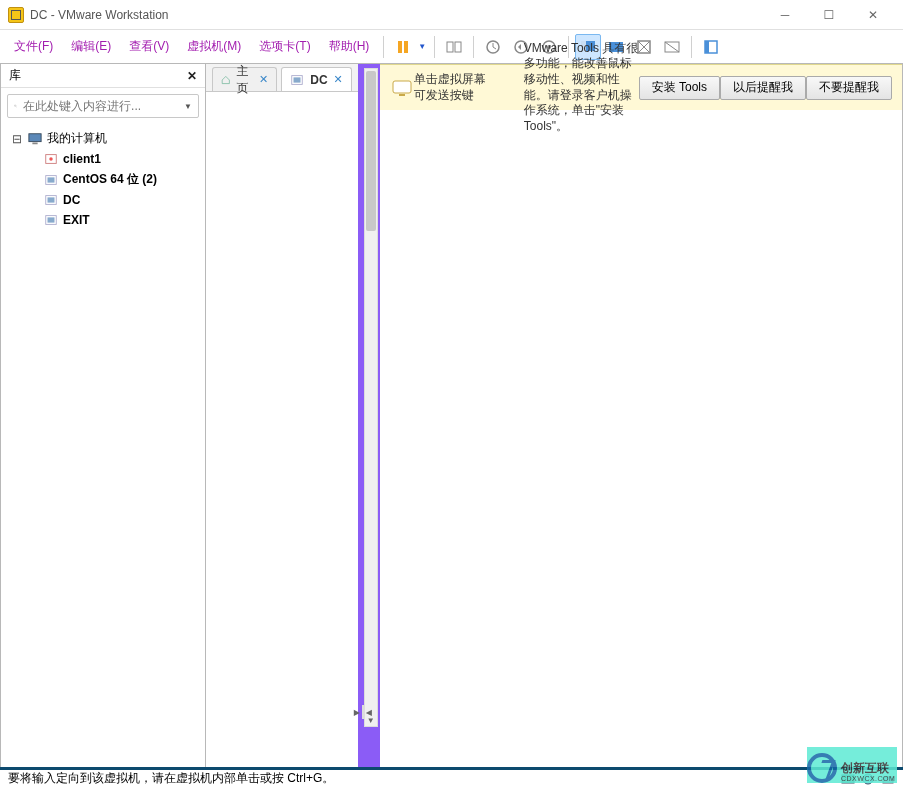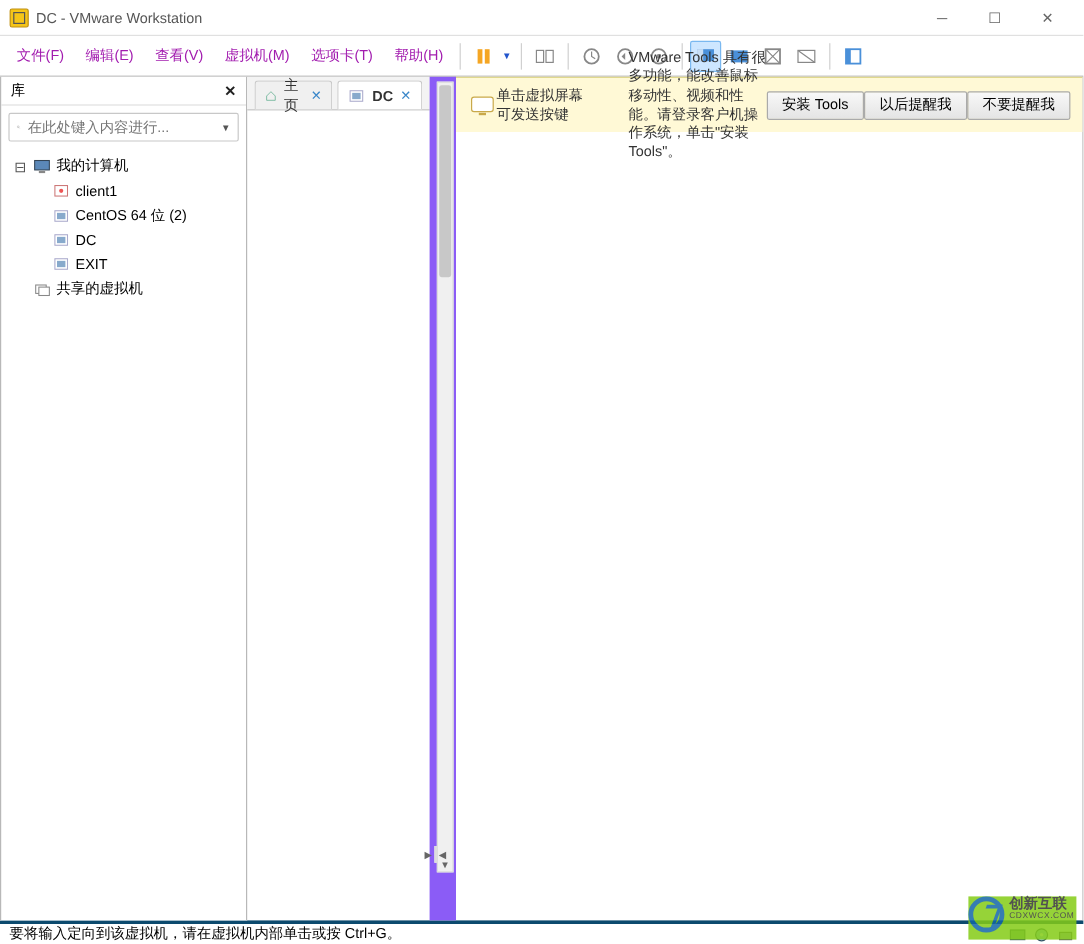--- a/index.html
+++ b/index.html
@@ -32,21 +32,21 @@
 .sidehdr .closex { color:#222; font-weight:bold; cursor:pointer; }
 .searchwrap { padding:6px; }
 .searchbox { display:flex; align-items:center; border:1px solid #c8c8c8; border-radius:2px; height:24px; padding:0 6px; gap:6px; }
 .searchbox input { border:none; outline:none; flex:1; color:#888; background:transparent; }
 .searchbox .caret { font-size:8px; color:#555; }
 .tree { padding: 4px 4px; flex:1; overflow:auto; }
 .treerow { display:flex; align-items:center; gap:4px; padding:2px 2px; cursor:pointer; }
 .treerow .tw { display:inline-block; width:12px; text-align:center; color:#555; }
 .treerow .icon { width:16px; height:16px; display:flex; align-items:center; justify-content:center; }
 .treerow.depth1 { padding-left: 6px; }
-.treerow.depth2 { padding-left: 38px; }
+.treerow.depth2 { padding-left: 38px; font-weight: bold; }
 .icon-monitor svg, .icon-vm svg, .icon-shared svg { width:14px; height:14px; }
 
 
 .content { flex:1; display:flex; flex-direction:row; border-right:1px solid #b8b8b8; }
 .tabbar { height:28px; background:#f3f3f3; display:flex; align-items:flex-end; padding: 2px 6px 0; border-bottom:1px solid #c8c8c8; gap:4px; }
 .tab { height:24px; border:1px solid #c8c8c8; border-bottom:none; background:#fff; display:flex; align-items:center; padding:0 8px; gap:6px; border-radius:3px 3px 0 0; }
 .tab.inactive { background:#f0f0f0; }
 .tab .tabclose { color:#3a87c9; font-size:11px; cursor:pointer; }
 .tab .tabtext { color:#333; }
 .tab.active .tabtext { font-weight:bold; }
@@ -80,21 +80,21 @@
 .hintbar .hinttext1 { width:110px; color:#333; line-height:1.3; }
 .hintbar .hinttext2 { flex:1; color:#333; line-height:1.3; font-size:12px; max-width:270px; }
 .hintbar .btn { height:24px; padding:0 12px; background:linear-gradient(#f8f8f8,#e4e4e4); border:1px solid #aaa; border-radius:2px; cursor:pointer; display:flex; align-items:center; }
 
 
 .statusbar { height:20px; border-top:3px solid #0c4a6e; display:flex; align-items:center; padding:0 8px; background:#fff; justify-content:space-between; }
 .statusbar .sicons { display:flex; gap:6px; align-items:center; }
 .statusbar .sicons .si { width:14px; height:14px; }
 
 
-.watermark { position:absolute; right:6px; bottom:4px; width:90px; height:36px; display:flex; align-items:flex-start; gap:4px; opacity:0.85; background:#84cc16; }
+.watermark { position:absolute; right:6px; bottom:4px; width:90px; height:36px; display:flex; align-items:flex-end; gap:4px; opacity:0.85; background:#5eead4; }
 .watermark .circ { width:30px; height:30px; border-radius:50%; border:4px solid #1367a6; position:relative; }
 .watermark .circ::after{ content:""; position:absolute; left:8px; top:3px; width:10px; height:16px; border:3px solid #1367a6; border-left:none; border-bottom:none; transform:skewX(-20deg);}
 .watermark .wt { font-size:11px; color:#333; line-height:1.1; }
 
 svg { display:block; }
 </style>
 </head>
 <body>
 
 <div class="titlebar">
@@ -239,30 +239,20 @@
         <span>DC</span>
       </div>
       <div class="treerow depth2">
         <span class="icon icon-vm">
             <svg viewBox="0 0 16 16">
               <rect x="2" y="3" width="12" height="10" fill="#fff" stroke="#aac"></rect>
               <rect x="4" y="5" width="8" height="6" fill="#8ac"></rect>
             </svg>
           </span>
         <span>EXIT</span>
-      </div>
-      <div class="treerow depth1">
-        <span class="tw"></span>
-        <span class="icon icon-shared">
-            <svg viewBox="0 0 16 16">
-              <rect x="2" y="4" width="10" height="8" fill="#fff" stroke="#888"></rect>
-              <rect x="5" y="6" width="10" height="8" fill="#fff" stroke="#888"></rect>
-            </svg>
-          </span>
-        <span>共享的虚拟机</span>
       </div>
     </div>
   </div>
 
   <div class="content">
     <div class="tabbar">
       <div class="tab inactive">
         <svg width="14" height="14" viewBox="0 0 16 16">
             <path d="M2 8l6-6 6 6v6H2z" fill="none" stroke="#5a8"></path>
           </svg>

